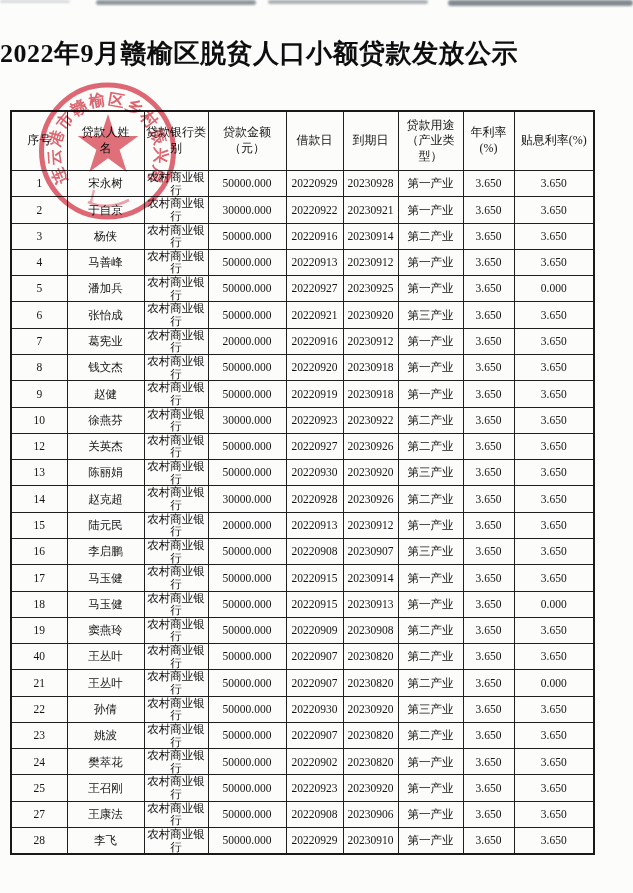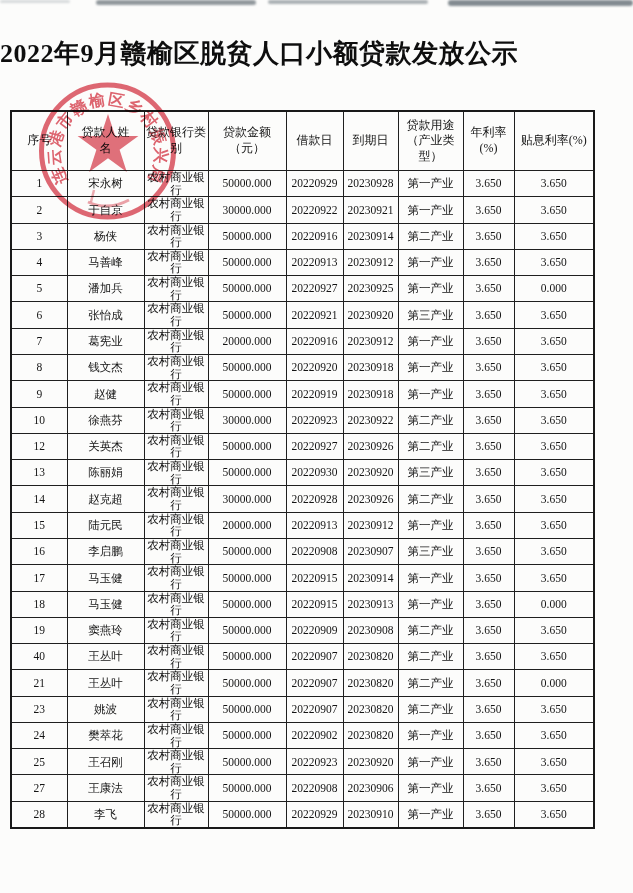--- a/index.html
+++ b/index.html
@@ -296,20 +296,31 @@
         <td>王丛叶</td>
         <td>农村商业银行</td>
         <td>50000.000</td>
         <td>20220907</td>
         <td>20230820</td>
         <td>第二产业</td>
         <td>3.650</td>
         <td>0.000</td>
       </tr>
       <tr>
+        <td>22</td>
+        <td>孙倩</td>
+        <td>农村商业银行</td>
+        <td>50000.000</td>
+        <td>20220930</td>
+        <td>20230920</td>
+        <td>第三产业</td>
+        <td>3.650</td>
+        <td>3.650</td>
+      </tr>
+      <tr>
         <td>23</td>
         <td>姚波</td>
         <td>农村商业银行</td>
         <td>50000.000</td>
         <td>20220907</td>
         <td>20230820</td>
         <td>第二产业</td>
         <td>3.650</td>
         <td>3.650</td>
       </tr>

